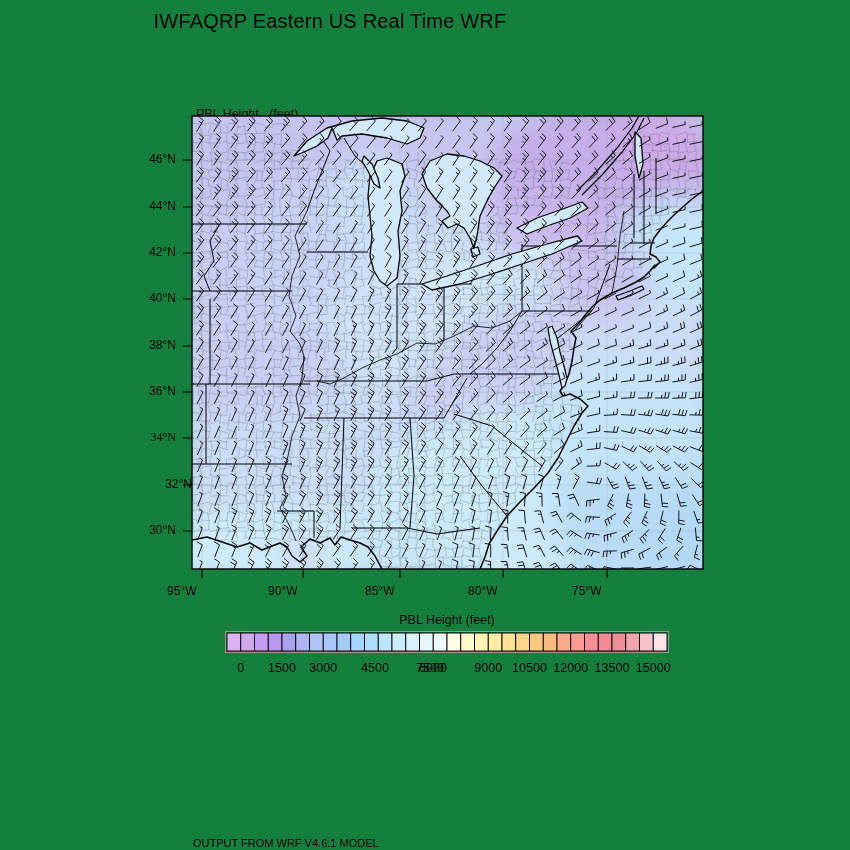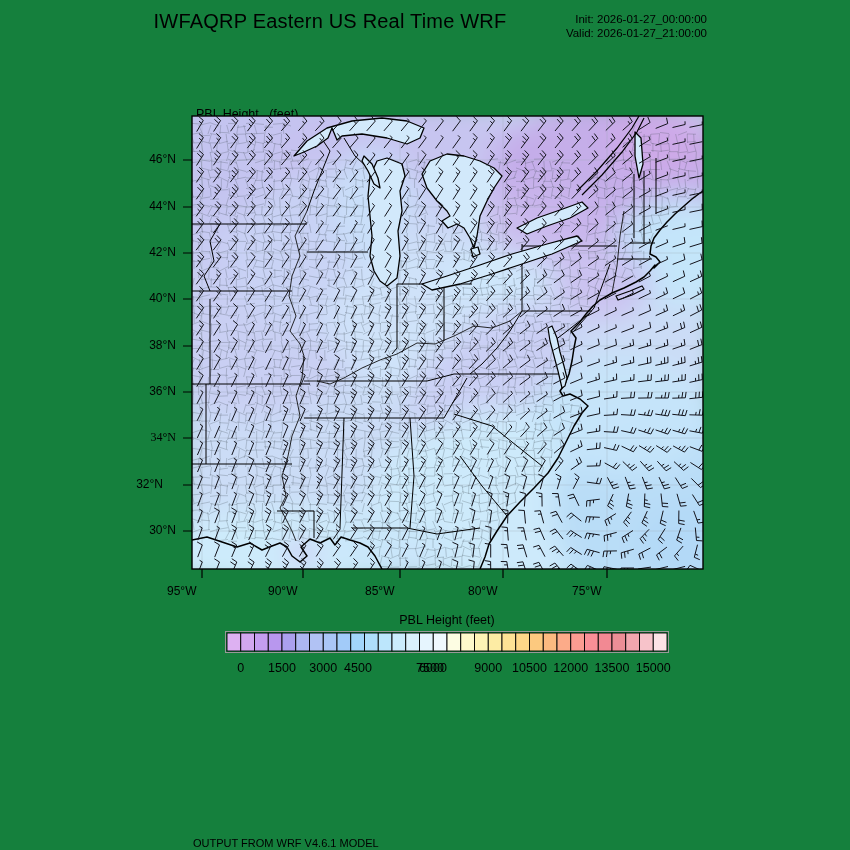--- a/index.html
+++ b/index.html
@@ -15,24 +15,20 @@
   .cbtitle{position:absolute;left:227px;top:613px;width:440px;text-align:center;font-size:12.5px;}
   .cblab{position:absolute;top:661px;width:60px;text-align:center;font-size:12.5px;}
   .footer{position:absolute;left:193px;top:810px;font-size:11px;line-height:13.5px;white-space:pre;}
   svg{position:absolute;}
 </style>
 </head>
 <body>
 
 <div class="page">
   <div class="title">IWFAQRP Eastern US Real Time WRF</div>
-  <div class="initvalid">
-    <div>Init: 2026-01-27_00:00:00</div>
-    <div>Valid: 2026-01-27_21:00:00</div>
-  </div>
   <div class="sublabels">
     <div>PBL Height   (feet)</div>
     <div>Transport Winds   (kts)</div>
   </div>
 
   <svg id="map-svg" style="left:140px;top:96px;" width="583" height="504" viewBox="0 0 583 504">
       <defs>
         <clipPath id="mapclip">
           <rect x="52" y="20" width="511" height="453"></rect>
         </clipPath>
@@ -87,21 +83,21 @@
     </svg>
 
   <div id="axis-labels">
       <div class="latlab" style="left: 98px; top: 152px;">46°N</div>
       <div class="latlab" style="left: 98px; top: 199px;">44°N</div>
       <div class="latlab" style="left: 98px; top: 245px;">42°N</div>
       <div class="latlab" style="left: 98px; top: 291px;">40°N</div>
       <div class="latlab" style="left: 98px; top: 338px;">38°N</div>
       <div class="latlab" style="left: 98px; top: 384px;">36°N</div>
       <div class="latlab" style="left: 98px; top: 430px; font-family: Liberation Serif, serif;">34°N</div>
-      <div class="latlab" style="left: 85px; top: 477px;">32°N</div>
+      <div class="latlab" style="left: 114px; top: 477px;">32°N</div>
       <div class="latlab" style="left: 98px; top: 523px;">30°N</div>
       <div class="lonlab" style="left: 167px; top: 584px;">95°W</div>
       <div class="lonlab" style="left: 268px; top: 584px;">90°W</div>
       <div class="lonlab" style="left: 365px; top: 584px;">85°W</div>
       <div class="lonlab" style="left: 468px; top: 584px;">80°W</div>
       <div class="lonlab" style="left: 572px; top: 584px;">75°W</div>
     </div>
 
   <div class="cbtitle">PBL Height  (feet)</div>
   <svg id="cb-svg" style="left:190px;top:612px;" width="520" height="48" viewBox="0 0 520 48">
@@ -136,21 +132,21 @@
       <rect x="408.25" y="21" width="13.75" height="18" fill="#f28993" stroke="#000" stroke-width="0.9"></rect>
       <rect x="422" y="21" width="13.75" height="18" fill="#ec8e96" stroke="#000" stroke-width="0.9"></rect>
       <rect x="435.75" y="21" width="13.75" height="18" fill="#f1a6ae" stroke="#000" stroke-width="0.9"></rect>
       <rect x="449.5" y="21" width="13.75" height="18" fill="#f7c3ca" stroke="#000" stroke-width="0.9"></rect>
       <rect x="463.25" y="21" width="13.75" height="18" fill="#fce2e6" stroke="#000" stroke-width="0.9"></rect>
     </svg>
   <div id="cb-labels">
       <div class="cblab" style="left: 210.75px;">0</div>
       <div class="cblab" style="left: 252px;">1500</div>
       <div class="cblab" style="left: 293.25px;">3000</div>
-      <div class="cblab" style="left: 328px;">4500</div>
+      <div class="cblab" style="left: 345px;">4500</div>
       <div class="cblab" style="left: 355px; padding-left: 48px;">6000</div>
       <div class="cblab" style="left: 400px;">7500</div>
       <div class="cblab" style="left: 458.25px;">9000</div>
       <div class="cblab" style="left: 499.5px;">10500</div>
       <div class="cblab" style="left: 540.75px;">12000</div>
       <div class="cblab" style="left: 582px;">13500</div>
       <div class="cblab" style="left: 623.25px;">15000</div>
     </div>
 
   <div class="footer">

